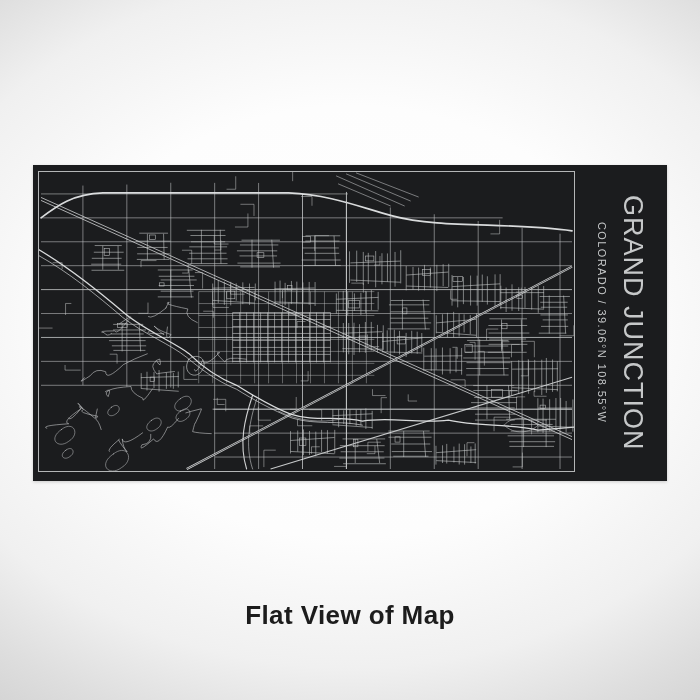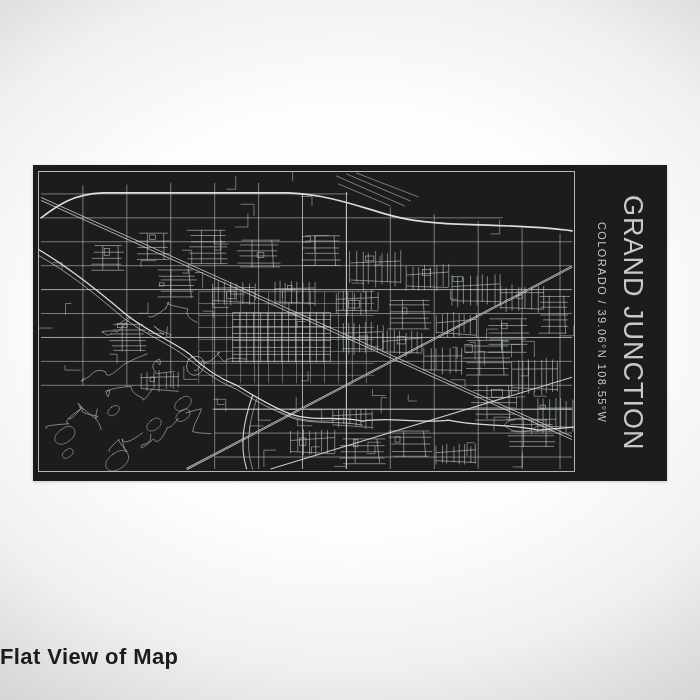--- a/index.html
+++ b/index.html
@@ -25,22 +25,22 @@
     writing-mode:vertical-rl;text-orientation:mixed;
     white-space:nowrap;user-select:none;
   }
   .plate-title{
     font-size:27px;letter-spacing:1px;font-weight:normal;
   }
   .plate-subtitle{
     font-size:11px;letter-spacing:1.4px;font-weight:normal;
   }
   .caption{
-    position:absolute;left:0;right:0;top:644px;text-align:left;
-    font-size:22px;font-weight:bold;letter-spacing:0.4px;color:#1c1c1c;
+    position:absolute;left:0;right:0;top:600px;text-align:center;
+    font-size:26px;font-weight:bold;letter-spacing:0.4px;color:#1c1c1c;
   }
 </style>
 </head>
 <body>
 
 <div class="panel" style="background: rgb(27, 28, 30);">
   <div class="map-frame" style="border-color: rgb(180, 182, 183);">
     <svg id="map-svg" viewBox="0 0 536 300" preserveAspectRatio="none">
         <rect x="0" y="0" width="536" height="300" fill="#1b1c1e"></rect>
         <line x1="44.0" y1="13.6" x2="44.0" y2="213.9" stroke="#c7c9ca" stroke-width="0.7" opacity="0.8" fill="none"></line>

